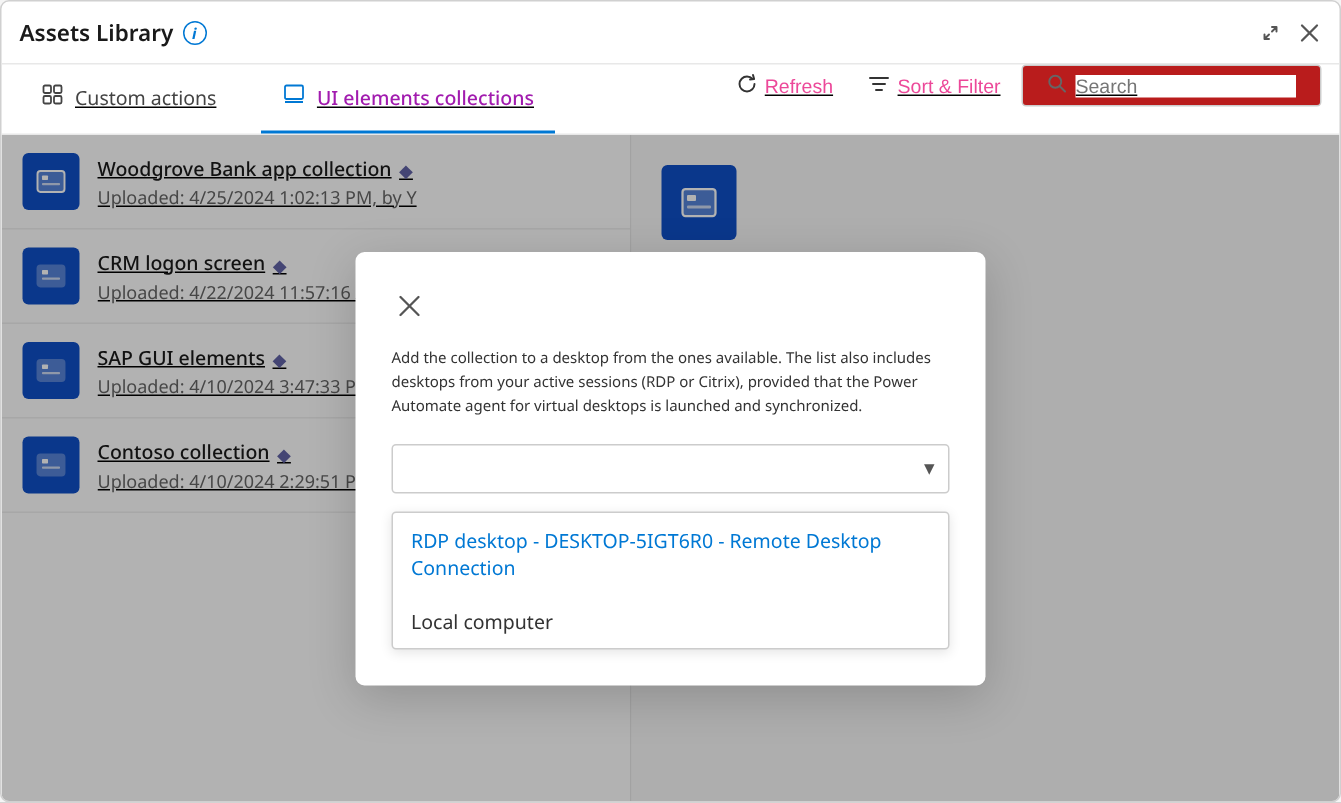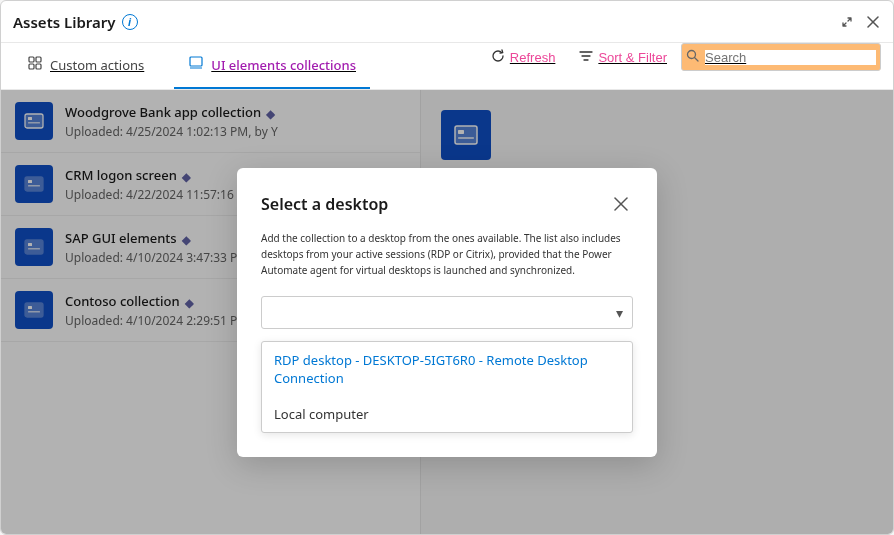--- a/index.html
+++ b/index.html
@@ -109,24 +109,24 @@
       border-radius: 4px;
       background: none;
       border: none;
     }
     .btn-icon { font-size: 14px; }
     .search-box {
       display: flex;
       align-items: center;
       border: 1px solid #ccc;
       border-radius: 3px;
-      padding: 4px 4px;
+      padding: 4px 16px;
       width: 200px;
       gap: 6px;
-      background: #fdba74;
+      background: #b91c1c;
     }
     .search-box input {
       border: none;
       outline: none;
       font-size: 13px;
       width: 100%;
       color: #555;
     }
     .search-icon-svg { color: #666; font-size: 13px; }
     .main-content {
@@ -141,20 +141,21 @@
       overflow-y: auto;
       background: #fff;
     }
     .list-item {
       display: flex;
       align-items: center;
       padding: 12px 14px;
       border-bottom: 1px solid #f0f0f0;
       gap: 12px;
       cursor: pointer;
+      text-decoration: underline;
     }
     .item-icon {
       width: 38px;
       height: 38px;
       background: #0f4fc7;
       border-radius: 4px;
       display: flex;
       align-items: center;
       justify-content: center;
       flex-shrink: 0;
@@ -454,21 +455,20 @@
             <span>d on</span>
             <span>024 1:02:18 PM</span>
           </div>
         </div>
       </div>
     </div>
 
     <div class="modal-overlay">
       <div class="modal">
         <div class="modal-header">
-          <span class="modal-title">Select a desktop</span>
           <div class="modal-close">
             <svg width="14" height="14" viewBox="0 0 14 14" fill="none">
               <line x1="1" y1="1" x2="13" y2="13" stroke="#555" stroke-width="1.5" stroke-linecap="round"></line>
               <line x1="13" y1="1" x2="1" y2="13" stroke="#555" stroke-width="1.5" stroke-linecap="round"></line>
             </svg>
           </div>
         </div>
         <p class="modal-desc">Add the collection to a desktop from the ones available. The list also includes desktops from your active sessions (RDP or Citrix), provided that the Power Automate agent for virtual desktops is launched and synchronized.</p>
         <div class="dropdown-container">
           <select class="dropdown-select">

